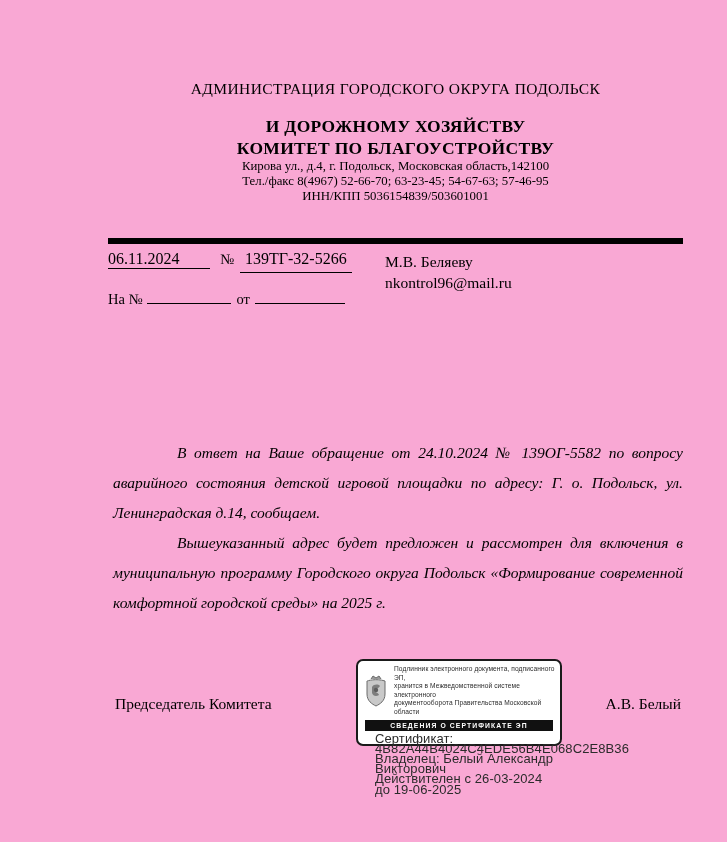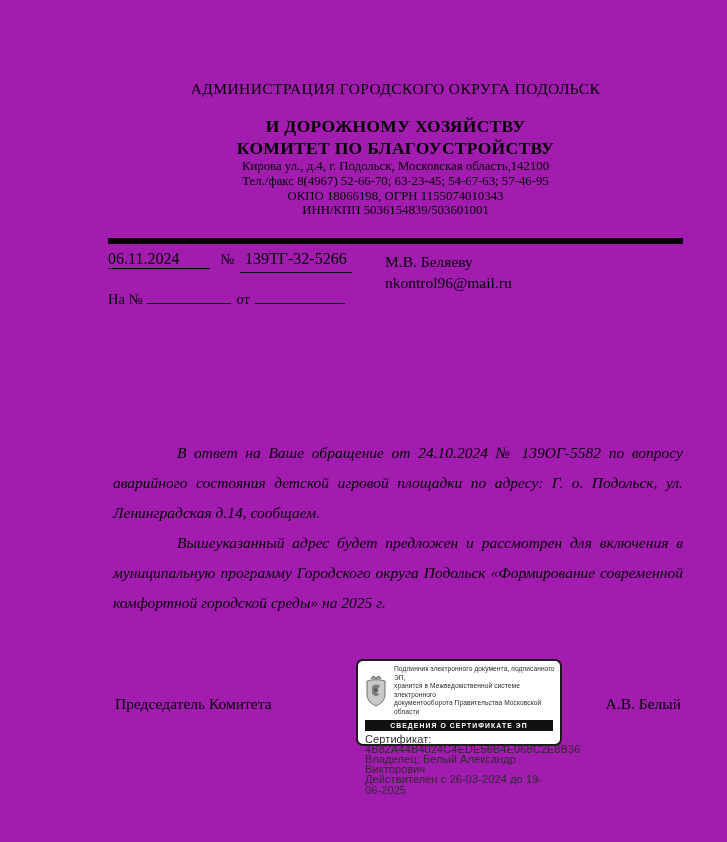--- a/index.html
+++ b/index.html
@@ -1,21 +1,21 @@
 <!DOCTYPE html>
 <html><head>
 <meta charset="utf-8">
 <style>
   * { margin: 0; padding: 0; box-sizing: border-box; }
   html, body { background: #e8e8e8; }
   .page {
     position: relative;
     width: 727px;
     height: 842px;
-    background: #a21caf;
+    background: #f9a8d4;
     margin: 0 auto;
     font-family: "Liberation Serif", serif;
     color: #000000;
     overflow: hidden;
   }
 
   
   .letterhead {
     position: absolute;
     top: 80px;
@@ -142,37 +142,36 @@
   .stamp-header {
     margin: 3px 2px 0 2px;
     background: #111111;
     color: #ffffff;
     font-size: 6.8px;
     font-weight: bold;
     letter-spacing: 1.1px;
     text-align: center;
     padding: 2px 0 2px 0;
   }
-  .stamp-details { margin: 3px 0 0 2px; font-size: 11px; line-height: 10.2px; letter-spacing: 0.1px; }
+  .stamp-details { margin: 3px 0 0 12px; font-size: 13px; line-height: 10.2px; letter-spacing: 0.1px; }
 </style>
 </head>
 <body>
 
 <div class="page">
 
   <div class="letterhead">
     <div class="org-name">АДМИНИСТРАЦИЯ ГОРОДСКОГО ОКРУГА ПОДОЛЬСК</div>
     <div class="committee-name">
       <div>И ДОРОЖНОМУ ХОЗЯЙСТВУ</div>
       <div>КОМИТЕТ ПО БЛАГОУСТРОЙСТВУ</div>
     </div>
     <div class="letterhead-contacts">
       <div>Кирова ул., д.4, г. Подольск, Московская область,142100</div>
       <div>Тел./факс 8(4967) 52-66-70; 63-23-45; 54-67-63; 57-46-95</div>
-      <div>ОКПО 18066198, ОГРН 1155074010343</div>
       <div>ИНН/КПП 5036154839/503601001</div>
     </div>
   </div>
 
   <div class="rule"></div>
 
   <div class="ref-block">
     <div class="ref-row1">
       <span class="date-cell">06.11.2024</span><span class="num-sign">№</span><span class="num-cell">139ТГ-32-5266</span>
     </div>

